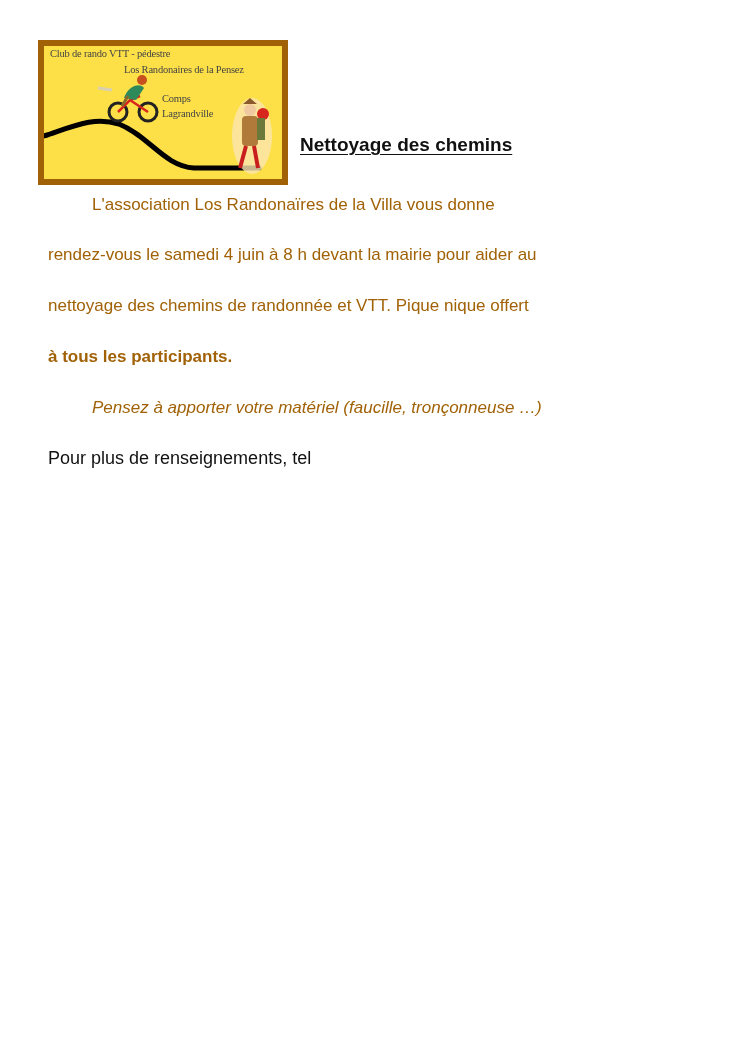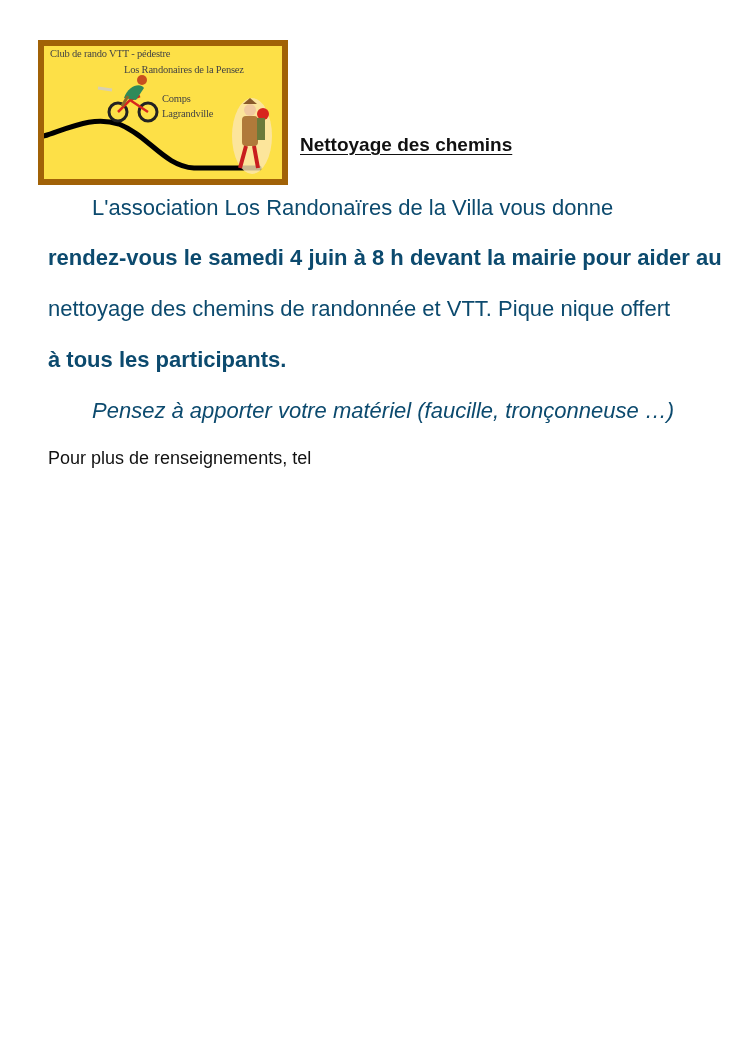--- a/index.html
+++ b/index.html
@@ -5,21 +5,21 @@
     html, body { margin: 0; padding: 0; background: #ffffff; }
     body { width: 746px; height: 1056px; position: relative; overflow: hidden;
            font-family: "Liberation Sans", sans-serif; color: #111; }
     .logo { position: absolute; left: 38px; top: 40px; width: 238px; height: 133px;
             border: 6px solid #a16207; background: #fde047; overflow: hidden; }
     .logo svg { position: absolute; left: 0; top: 0; }
     .logo .t { position: absolute; font-family: "Liberation Serif", serif; color: #444;
                font-size: 10.5px; white-space: nowrap; letter-spacing: -0.2px; }
     .title { position: absolute; left: 300px; top: 98px; font-size: 19px; font-weight: bold;
              text-decoration: underline; text-underline-offset: 3px; color: #111; margin-top: 36px; }
-    .p { position: absolute; left: 48px; font-size: 22px; white-space: nowrap; color: #0c4a6e; }
+    .p { position: absolute; left: 48px; font-size: 17px; white-space: nowrap; color: #a16207; }
     .indent { left: 92px; }
     .tel-label { position: absolute; left: 48px; top: 448px; font-size: 18px; }
     .tel-nums { position: absolute; left: 402px; top: 448px; font-size: 19.3px; line-height: 23px; }
   </style>
 </head>
 <body>
 
 <div class="logo">
   <svg width="238" height="133" viewBox="0 0 238 133">
 
@@ -47,21 +47,21 @@
   </svg>
   <span class="t" style="left:6px; top:2px;">Club de rando VTT - pédestre</span>
   <span class="t" style="left:80px; top:18px;">Los Randonaires de la Pensez</span>
   <span class="t" style="left:118px; top:47px;">Comps</span>
   <span class="t" style="left:118px; top:62px;">Lagrandville</span>
 </div>
 
 <div class="title">Nettoyage des chemins</div>
 
 <div class="p indent" style="top:195px;">L'association Los Randonaïres de la Villa vous donne</div>
-<div class="p" style="top:245px;font-weight:bold;">rendez-vous le samedi 4 juin à 8 h devant la mairie pour aider au</div>
+<div class="p" style="top:245px;">rendez-vous le samedi 4 juin à 8 h devant la mairie pour aider au</div>
 <div class="p" style="top:296px;">nettoyage des chemins de randonnée et VTT. Pique nique offert</div>
 <div class="p" style="top:347px;font-weight:bold;">à tous les participants.</div>
 
 <div class="p indent" style="top:398px;font-style:italic;">Pensez à apporter votre matériel (faucille, tronçonneuse …)</div>
 
 <div class="tel-label">Pour plus de renseignements, tel</div>
 <div class="tel-nums">
 </div>
 
 </body></html>

